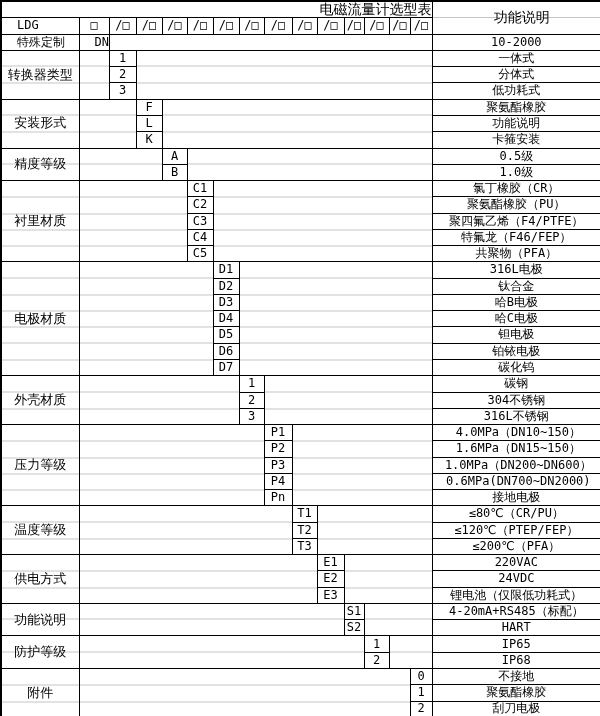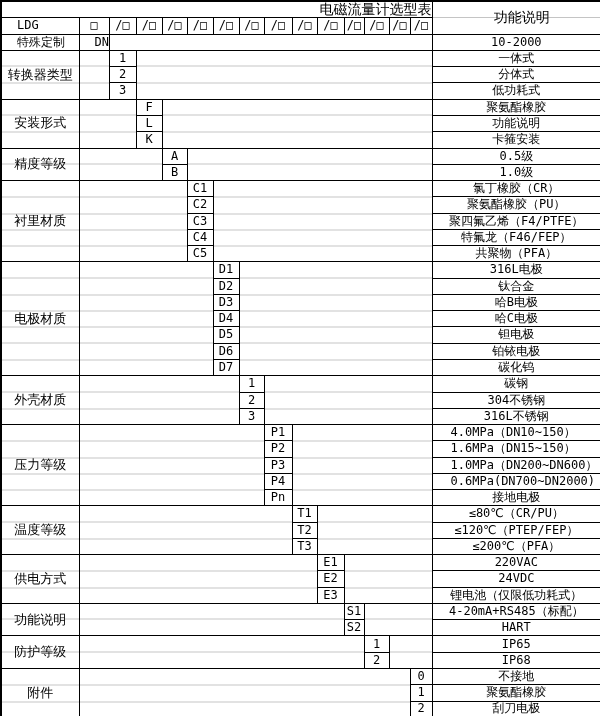--- a/index.html
+++ b/index.html
@@ -30,21 +30,21 @@
   .grid{
     background-image:repeating-linear-gradient(
       to bottom,
       transparent 0px, transparent 15.3px,
       #c4c4c4 15.3px, #c4c4c4 16.27px);
   }
   .title{font-size:14px;text-align:right;}
   .fhead{font-size:14px;padding-left:11px;}
   .cat{font-size:13px;margin-left:24px;}
   .lab{text-align:left;padding-left:15px;}
-  .left{text-align:left;padding-left:18px;}
+  .left{text-align:center;padding-left:4px;}
 </style>
 </head>
 <body>
 
 <table>
   <colgroup>
     <col style="width:78px">
       <col style="width:30px">
     <col style="width:27px">
       <col style="width:26px">

